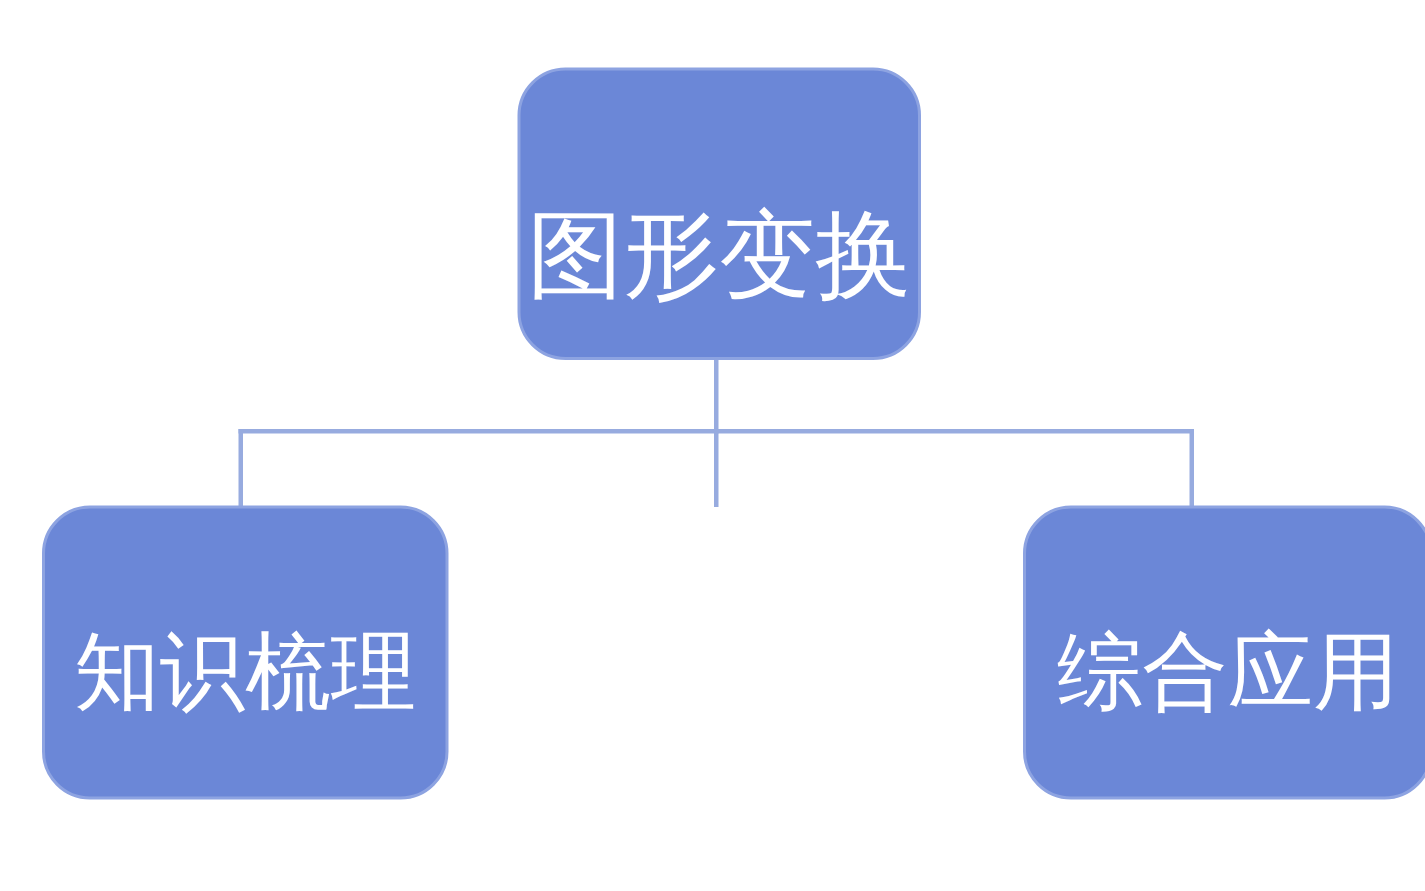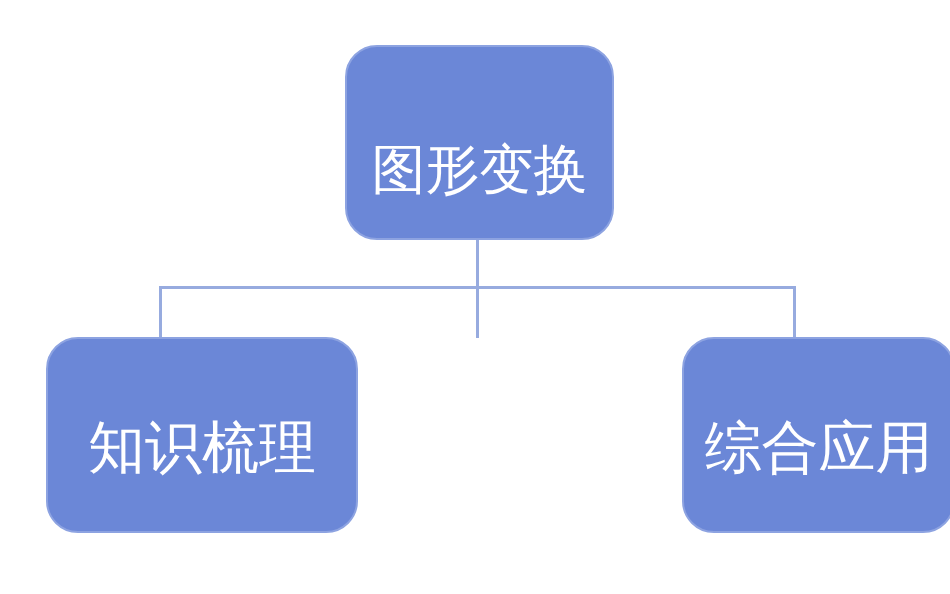--- a/index.html
+++ b/index.html
@@ -34,30 +34,30 @@
     color: var(--node-text);
     text-align: center;
     white-space: nowrap;
   }
   .node .label {
     display: block;
   }
   .node-root {
     left: 345px; top: 45px;
     width: 269px; height: 195px;
-    font-size: 54px;
+    font-size: 64px;
     padding-top: 56px;
   }
   .node-child {
     top: 337px;
     height: 196px;
     font-size: 57px;
     padding-top: 26px;
   }
-  .node-child-1 { left: 28px;  width: 312px; margin-left: 18px; }
+  .node-child-1 { left: 28px;  width: 271px; }
   .node-child-2 { left: 343px; width: 275px; }
   .node-child-3 { left: 682px; width: 273px; }
   .connector {
     position: absolute;
     background: var(--connector);
   }
   .conn-stem      { left: 476px; top: 239px; width: 3px;   height: 50px; }
   .conn-crossbar  { left: 159px; top: 286px; width: 637px; height: 3px;  }
   .conn-drop-left   { left: 159px; top: 286px; width: 3px; height: 52px; }
   .conn-drop-middle { left: 476px; top: 286px; width: 3px; height: 52px; }

